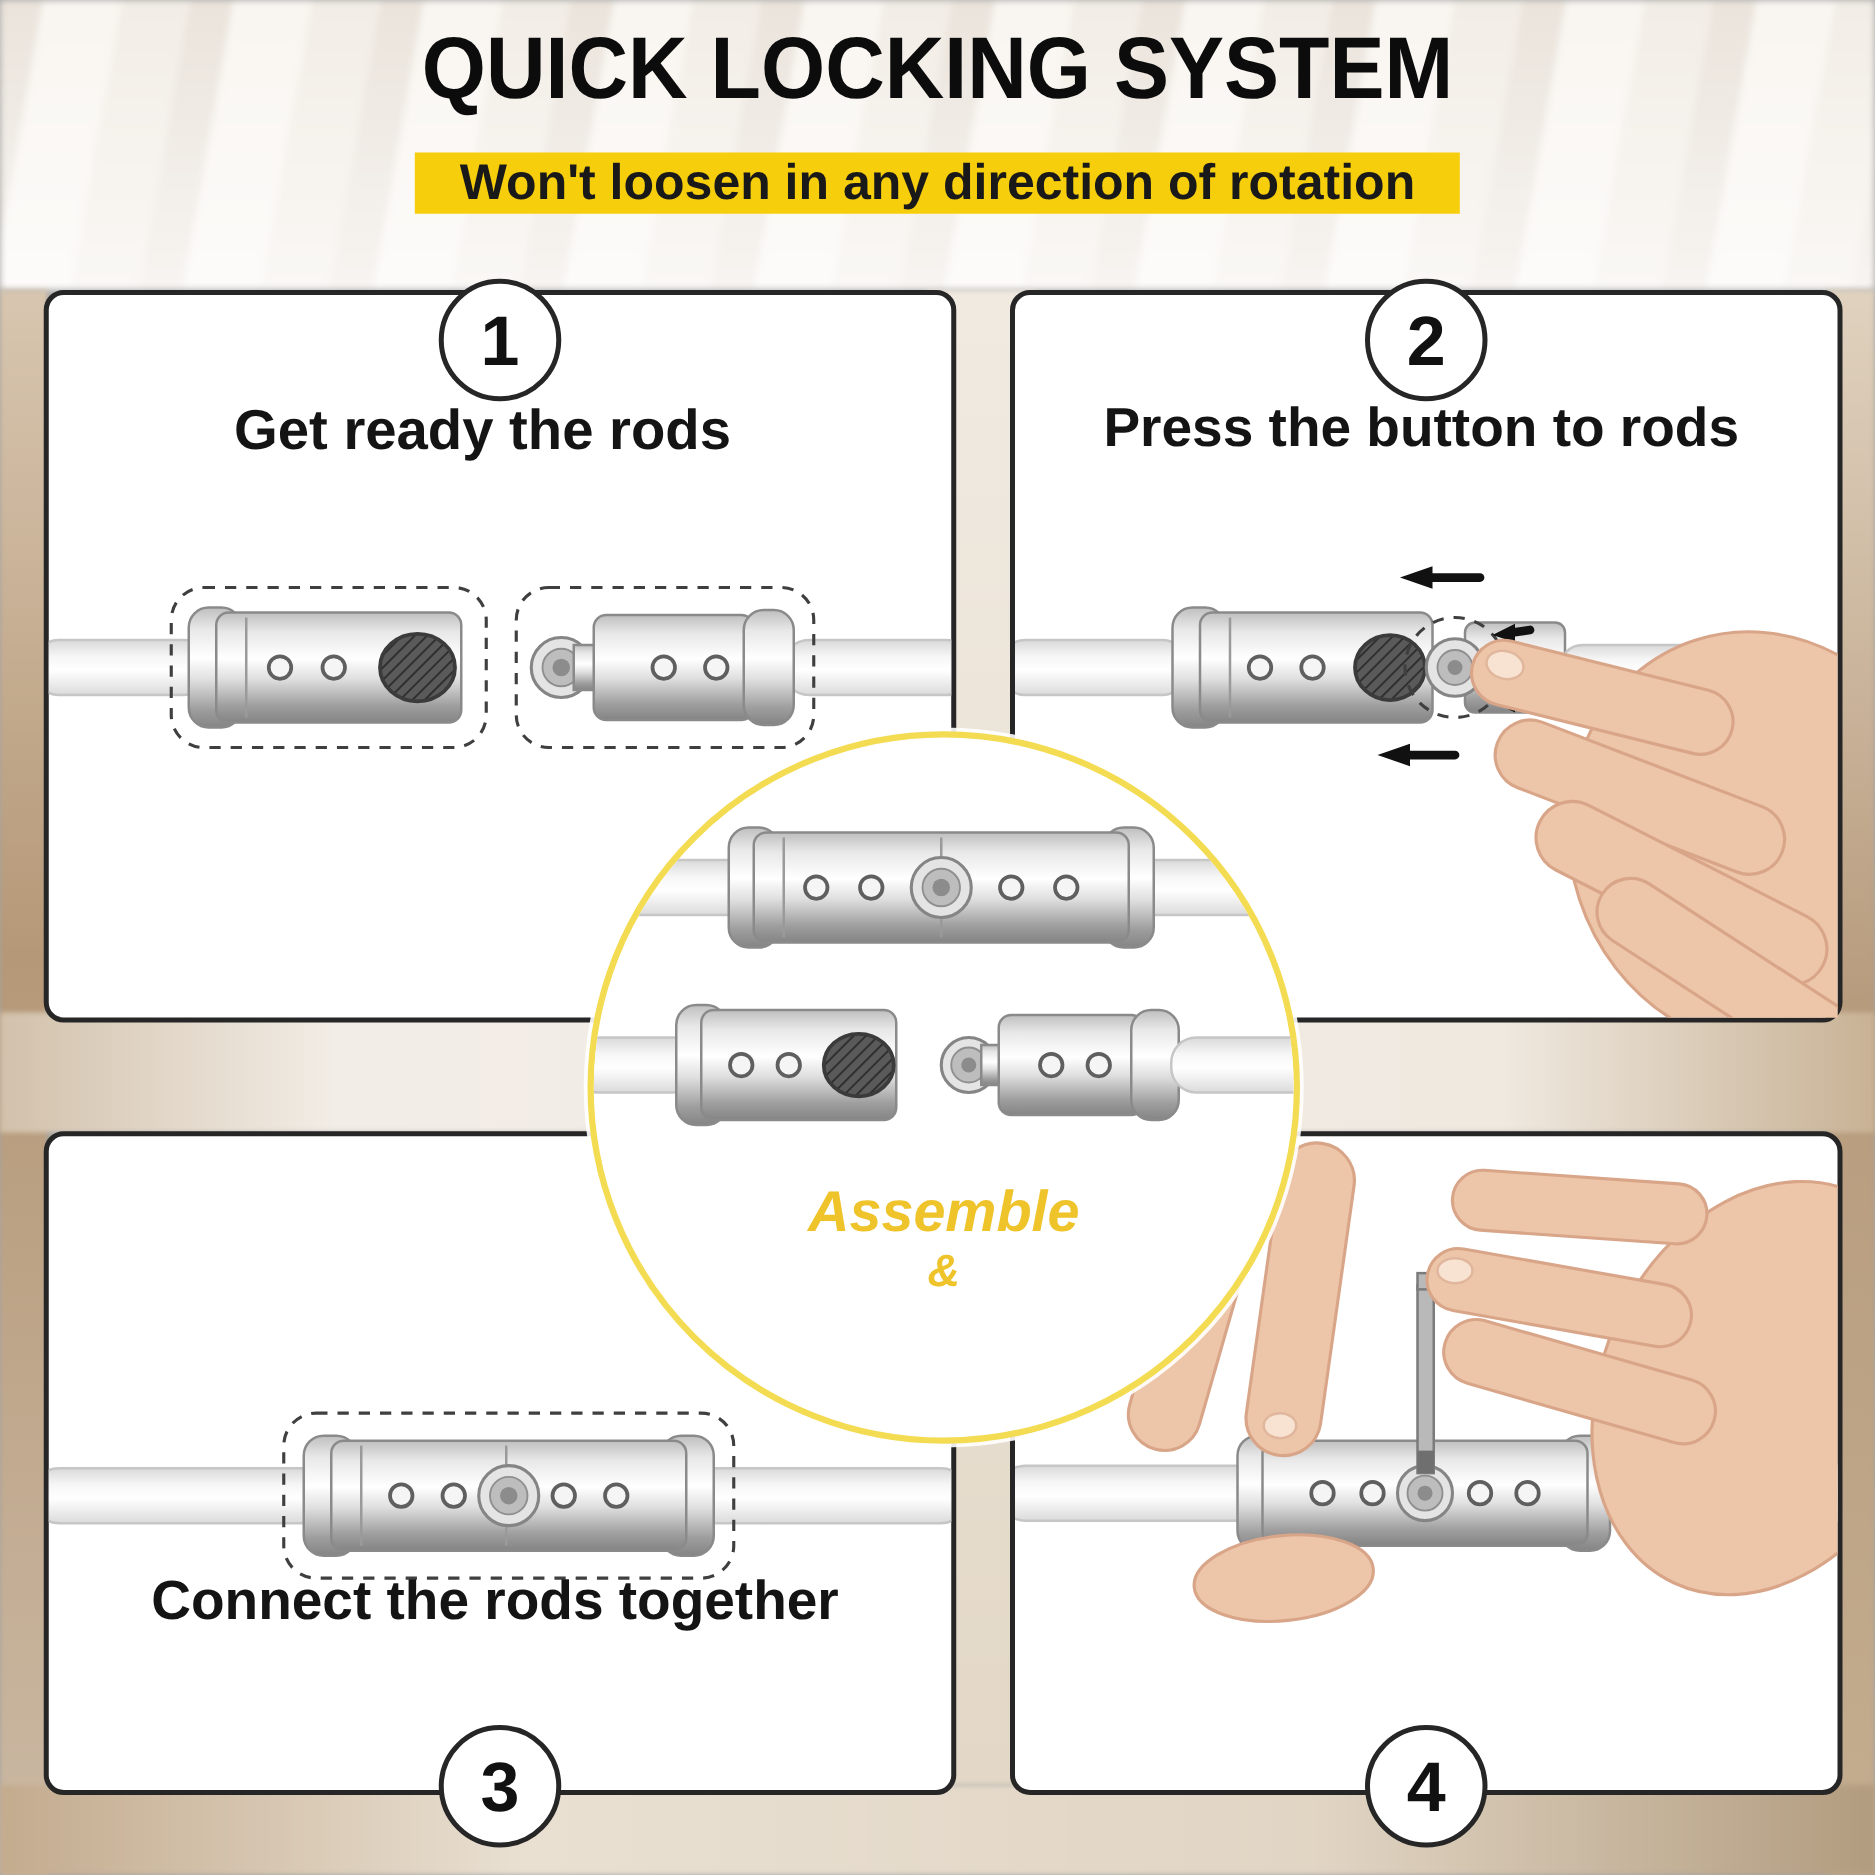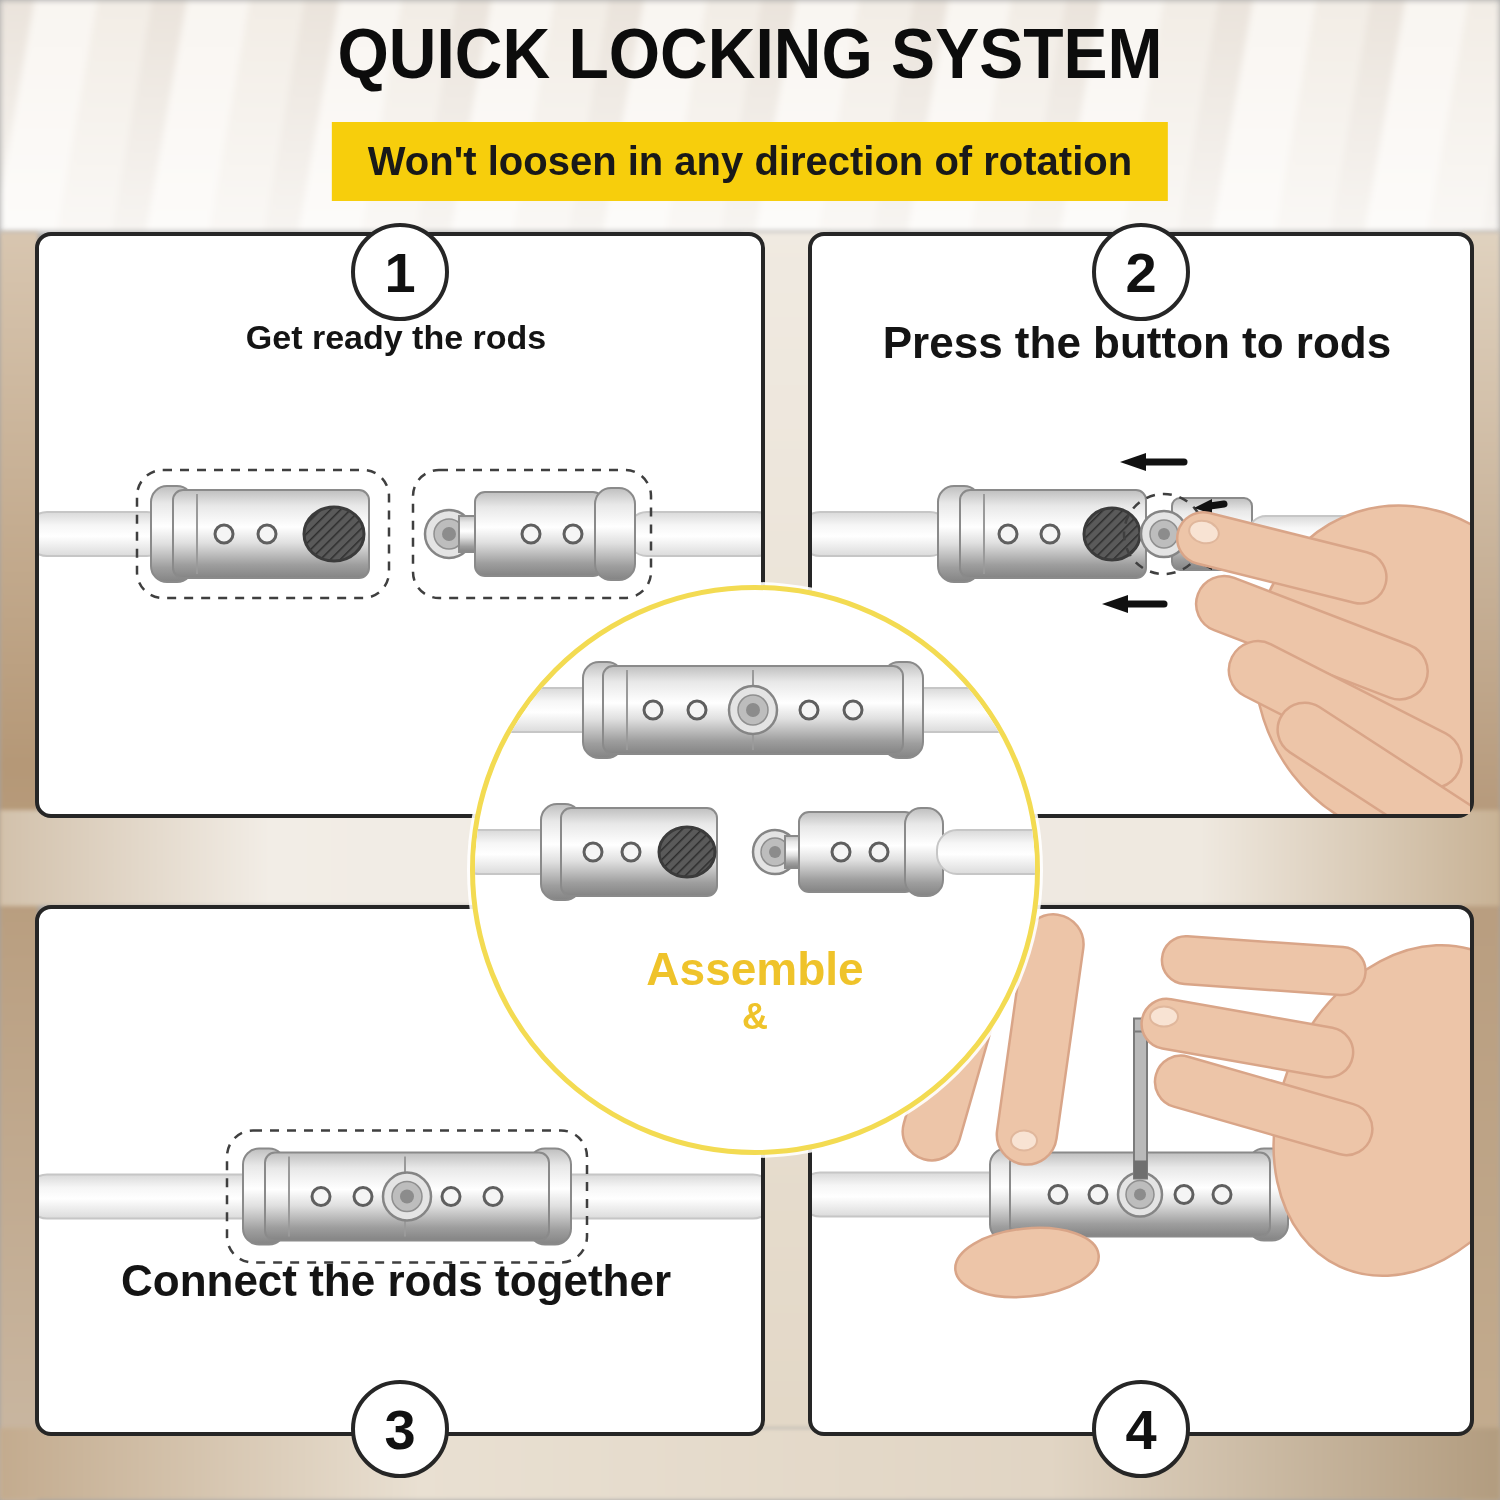--- a/index.html
+++ b/index.html
@@ -22,34 +22,34 @@
   .bg-vmid{left:742px;top:232px;width:86px;height:1196px;
     background:linear-gradient(#f0eae1,#e3d8c7);filter:blur(2px);}
   .bg-bottom{left:0;bottom:0;width:1500px;height:72px;
     background:linear-gradient(90deg,#c3ab8e,#e9e0d2 28%,#e1d5c4 70%,#b29c7f);filter:blur(2px);}
 
   
   .title{position:absolute;left:0;top:16px;width:1500px;text-align:center;z-index:6;
     font-size:66px;font-weight:900;letter-spacing:0;color:#0c0c0c;transform:scaleY(1.06);}
   .banner{position:absolute;left:50%;top:122px;transform:translateX(-50%);z-index:6;
     background:var(--banner-yellow,#F7CE0C);color:#191919;font-size:40px;font-weight:bold;
-    padding:17px 36px;white-space:nowrap;}
+    padding:2px 36px;white-space:nowrap;}
 
   
   .panel{position:absolute;background:#fff;border:4px solid #262626;border-radius:16px;z-index:1;}
   .panel svg.illus{position:absolute;left:0;top:0;width:100%;height:100%;}
   .num-badge{position:absolute;width:90px;height:90px;border-radius:50%;background:#fff;
     border:4px solid #262626;display:flex;align-items:center;justify-content:center;
     font-size:56px;font-weight:bold;z-index:4;}
   .caption{position:absolute;text-align:center;font-weight:bold;font-size:42px;color:#141414;z-index:4;}
 
   
   .center-circle{position:absolute;left:470px;top:585px;width:560px;height:560px;border-radius:50%;
     background:#fff;border:5px solid var(--circle-border-yellow,#F3DB52);overflow:hidden;z-index:3;
-    box-shadow:0 0 0 3px rgba(255,255,255,.9);}
+    box-shadow:0 0 0 3px rgba(255,255,255,.9);font-style:italic;}
   .center-circle svg{position:absolute;left:0;top:0;width:100%;height:100%;}
   .ct{position:absolute;left:0;width:100%;text-align:center;font-weight:bold;
     color:var(--badge-text-yellow,#EFC32A);z-index:2;}
   .ct1{top:352px;font-size:46px;}
   .ct2{top:406px;font-size:36px;}
   .ct3{top:444px;font-size:46px;}
 
   
   .metal{fill:url(#gMetal);stroke:#8a8a8a;stroke-width:2;}
   .rod{fill:url(#gRod);stroke:#c6c6c6;stroke-width:2;}
@@ -125,21 +125,21 @@
         <rect class="metal" x="556" y="252" width="40" height="92" rx="16"></rect>
         <circle class="hole" cx="492" cy="298" r="9"></circle>
         <circle class="hole" cx="534" cy="298" r="9"></circle>
       </g>
       <rect class="dashed" x="374" y="234" width="238" height="128" rx="26"></rect>
     </svg>
   </div>
   <div class="num-badge" style="left:351px;top:223px">
     <span>1</span>
   </div>
-  <div class="caption" style="left:35px;top:318px;width:722px;font-size:34px">Get ready the rods</div>
+  <div class="caption" style="left:25px;top:318px;width:722px;font-size:45px">Get ready the rods</div>
 
   <div class="panel" style="left:808px;top:232px;width:658px;height:578px">
     <svg class="illus" viewBox="0 0 658 578">
       <rect class="rod" x="-12" y="276" width="150" height="44" rx="20"></rect>
       <g>
         <rect class="metal" x="126" y="250" width="42" height="96" rx="16"></rect>
         <rect class="metal" x="148" y="254" width="186" height="88" rx="10"></rect>
         <line class="seam" x1="172" y1="258" x2="172" y2="338"></line>
         <circle class="hole" cx="196" cy="298" r="9"></circle>
         <circle class="hole" cx="238" cy="298" r="9"></circle>

